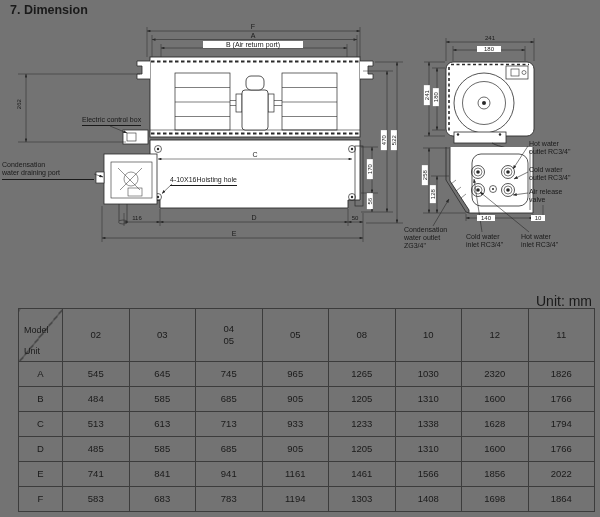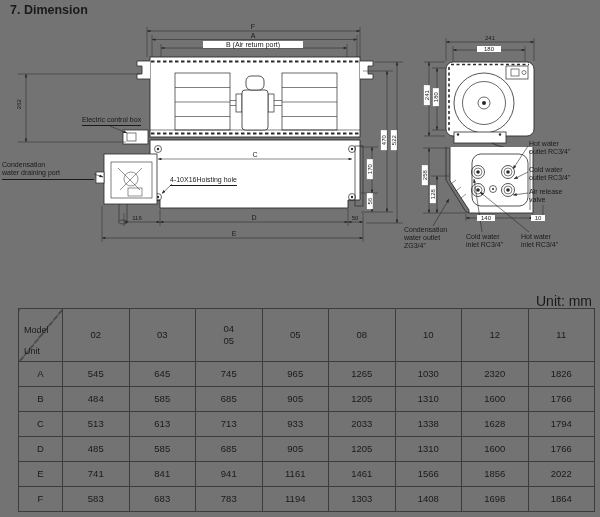--- a/index.html
+++ b/index.html
@@ -305,21 +305,21 @@
       <td>1310</td>
       <td>1600</td>
       <td>1766</td>
     </tr>
     <tr>
       <td>C</td>
       <td>513</td>
       <td>613</td>
       <td>713</td>
       <td>933</td>
-      <td>2033</td>
+      <td>1233</td>
       <td>1338</td>
       <td>1628</td>
       <td>1794</td>
     </tr>
     <tr>
       <td>D</td>
       <td>485</td>
       <td>585</td>
       <td>685</td>
       <td>905</td>

